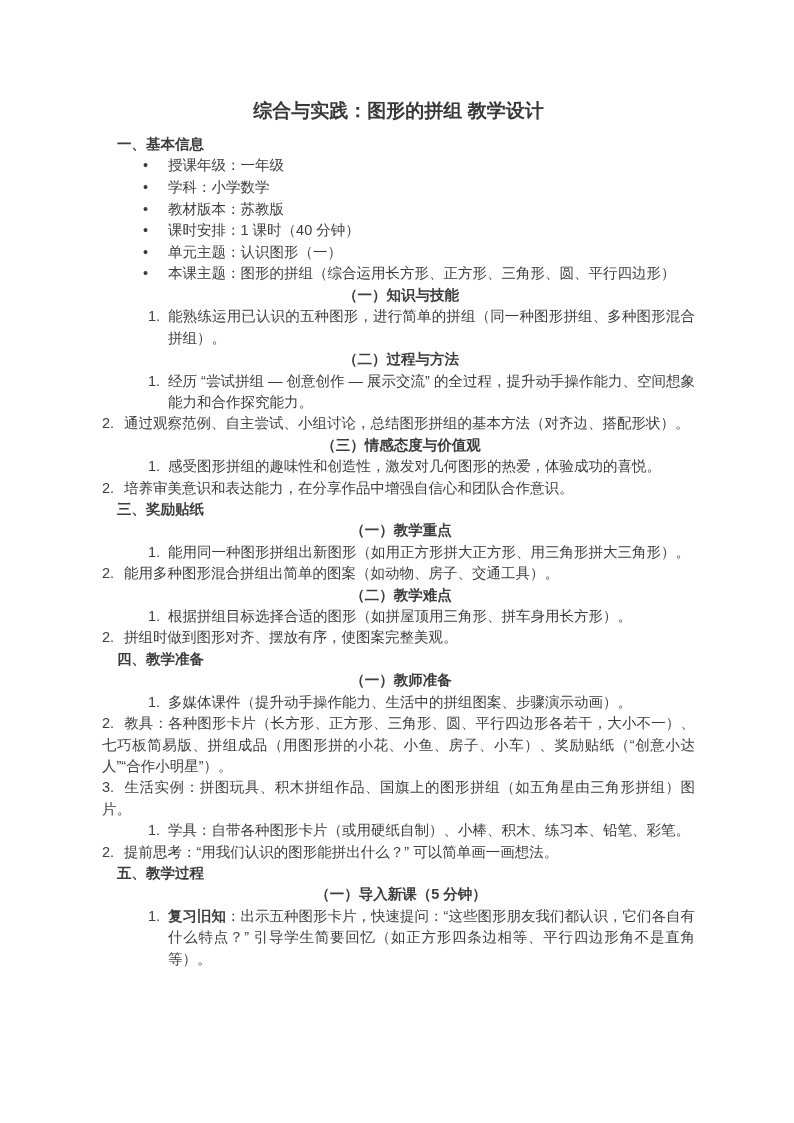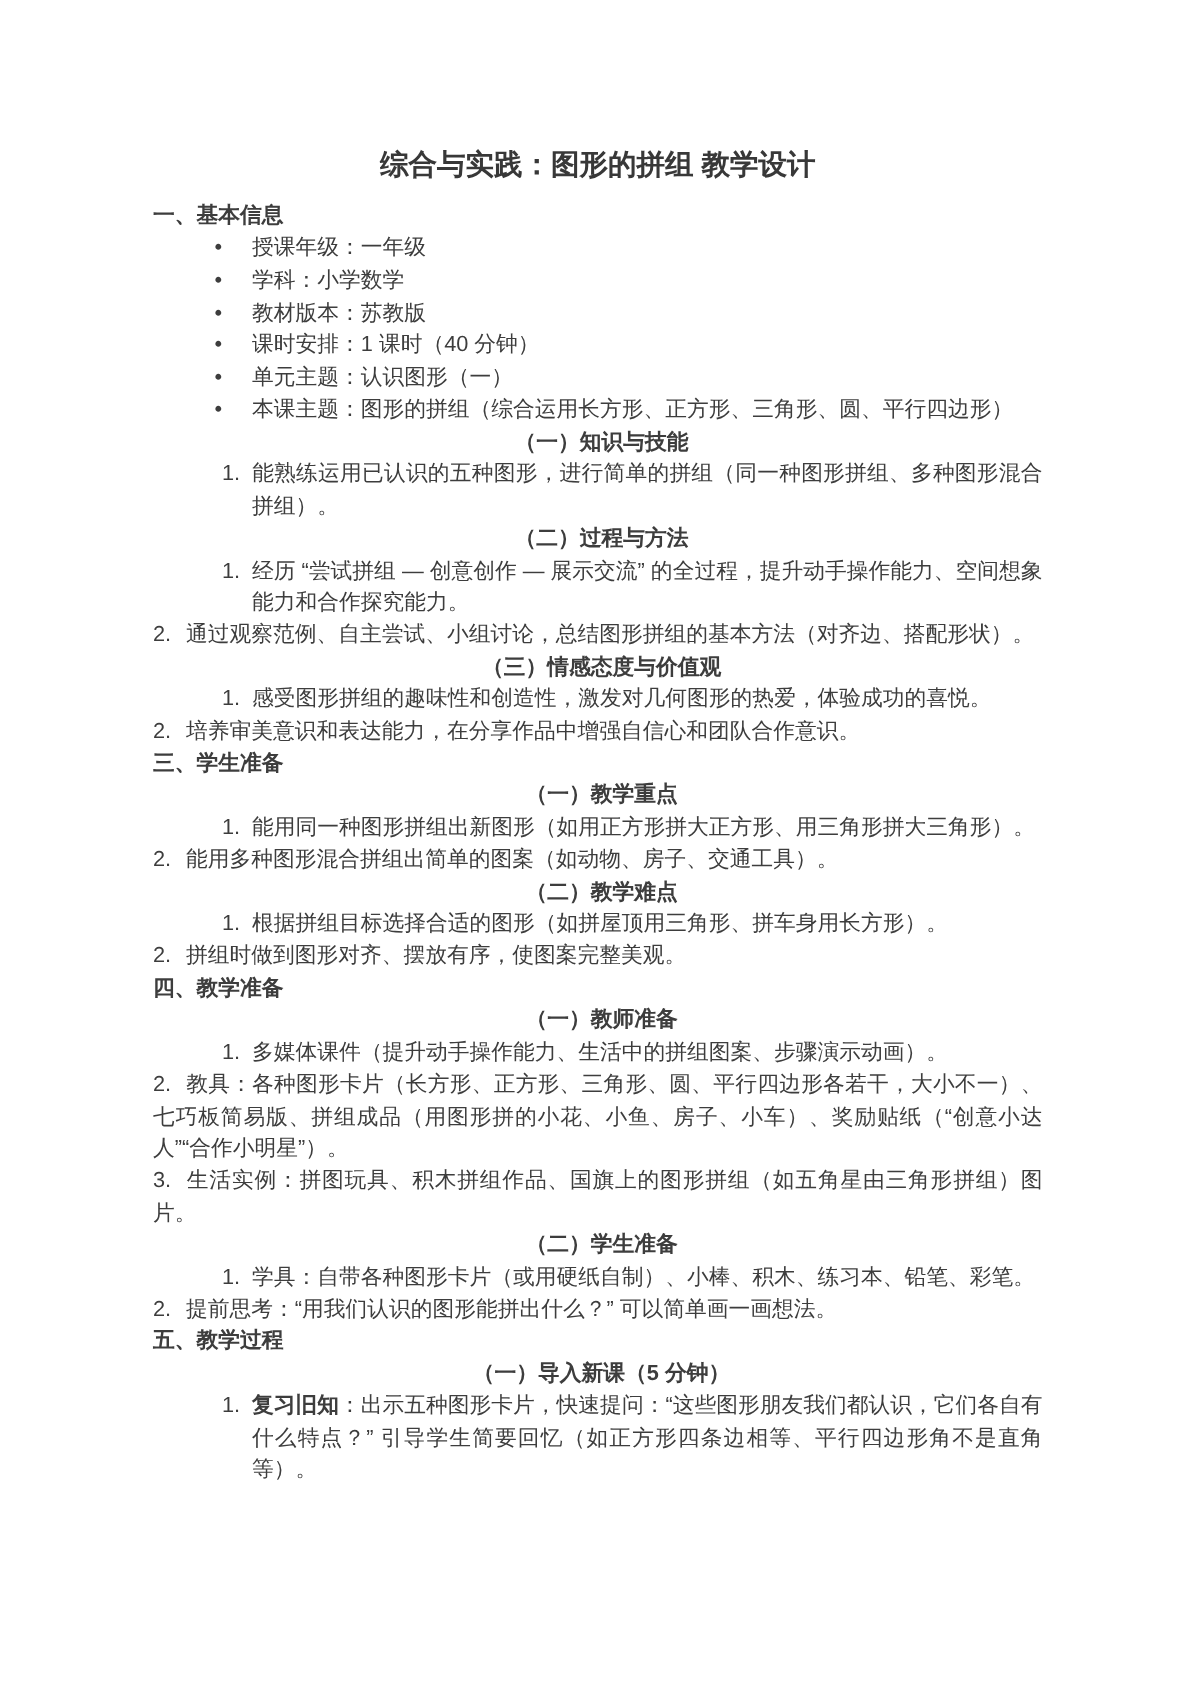--- a/index.html
+++ b/index.html
@@ -20,20 +20,21 @@
     font-size:19px;
     font-weight:bold;
     text-align:center;
     line-height:29px;
     margin:0 0 9px 0;
     color:#383838;
     white-space:nowrap;
   }
   .h-main {
     font-weight:bold;
+    margin-left:15px;
   }
   .h-sub {
     font-weight:bold;
     margin-left:5px;
     text-align:center;
   }
   ul.bullets {
     list-style:none;
     margin:0; padding:0;
   }
@@ -77,32 +78,31 @@
         <li><span class="marker">•</span><span class="btxt">本课主题：图形的拼组（综合运用长方形、正方形、三角形、圆、平行四边形）</span></li>
       </ul>
       <div class="h-sub">（一）知识与技能</div>
       <div class="li inner"><span class="num">1.</span><span class="txt">能熟练运用已认识的五种图形，进行简单的拼组（同一种图形拼组、多种图形混合拼组）。</span></div>
       <div class="h-sub">（二）过程与方法</div>
       <div class="li inner"><span class="num">1.</span><span class="txt">经历 “尝试拼组 — 创意创作 — 展示交流” 的全过程，提升动手操作能力、空间想象能力和合作探究能力。</span></div>
       <div class="li outer"><span class="num">2.</span><span class="txt">通过观察范例、自主尝试、小组讨论，总结图形拼组的基本方法（对齐边、搭配形状）。</span></div>
       <div class="h-sub">（三）情感态度与价值观</div>
       <div class="li inner"><span class="num">1.</span><span class="txt">感受图形拼组的趣味性和创造性，激发对几何图形的热爱，体验成功的喜悦。</span></div>
       <div class="li outer"><span class="num">2.</span><span class="txt">培养审美意识和表达能力，在分享作品中增强自信心和团队合作意识。</span></div>
-      <div class="h-main">三、学生准备</div>
+      <div class="h-main">三、奖励贴纸</div>
       <div class="h-sub">（一）教学重点</div>
       <div class="li inner"><span class="num">1.</span><span class="txt">能用同一种图形拼组出新图形（如用正方形拼大正方形、用三角形拼大三角形）。</span></div>
       <div class="li outer"><span class="num">2.</span><span class="txt">能用多种图形混合拼组出简单的图案（如动物、房子、交通工具）。</span></div>
       <div class="h-sub">（二）教学难点</div>
       <div class="li inner"><span class="num">1.</span><span class="txt">根据拼组目标选择合适的图形（如拼屋顶用三角形、拼车身用长方形）。</span></div>
       <div class="li outer"><span class="num">2.</span><span class="txt">拼组时做到图形对齐、摆放有序，使图案完整美观。</span></div>
       <div class="h-main">四、教学准备</div>
       <div class="h-sub">（一）教师准备</div>
       <div class="li inner"><span class="num">1.</span><span class="txt">多媒体课件（提升动手操作能力、生活中的拼组图案、步骤演示动画）。</span></div>
       <div class="li outer"><span class="num">2.</span><span class="txt">教具：各种图形卡片（长方形、正方形、三角形、圆、平行四边形各若干，大小不一）、七巧板简易版、拼组成品（用图形拼的小花、小鱼、房子、小车）、奖励贴纸（“创意小达人”“合作小明星”）。</span></div>
       <div class="li outer"><span class="num">3.</span><span class="txt">生活实例：拼图玩具、积木拼组作品、国旗上的图形拼组（如五角星由三角形拼组）图片。</span></div>
-      <div class="h-sub">（二）学生准备</div>
       <div class="li inner"><span class="num">1.</span><span class="txt">学具：自带各种图形卡片（或用硬纸自制）、小棒、积木、练习本、铅笔、彩笔。</span></div>
       <div class="li outer"><span class="num">2.</span><span class="txt">提前思考：“用我们认识的图形能拼出什么？” 可以简单画一画想法。</span></div>
       <div class="h-main">五、教学过程</div>
       <div class="h-sub">（一）导入新课（5 分钟）</div>
       <div class="li inner"><span class="num">1.</span><b class="lead">复习旧知</b><span class="txt">：出示五种图形卡片，快速提问：“这些图形朋友我们都认识，它们各自有什么特点？” 引导学生简要回忆（如正方形四条边相等、平行四边形角不是直角等）。</span></div>
     </div>
 </div>
 
 </body></html>

